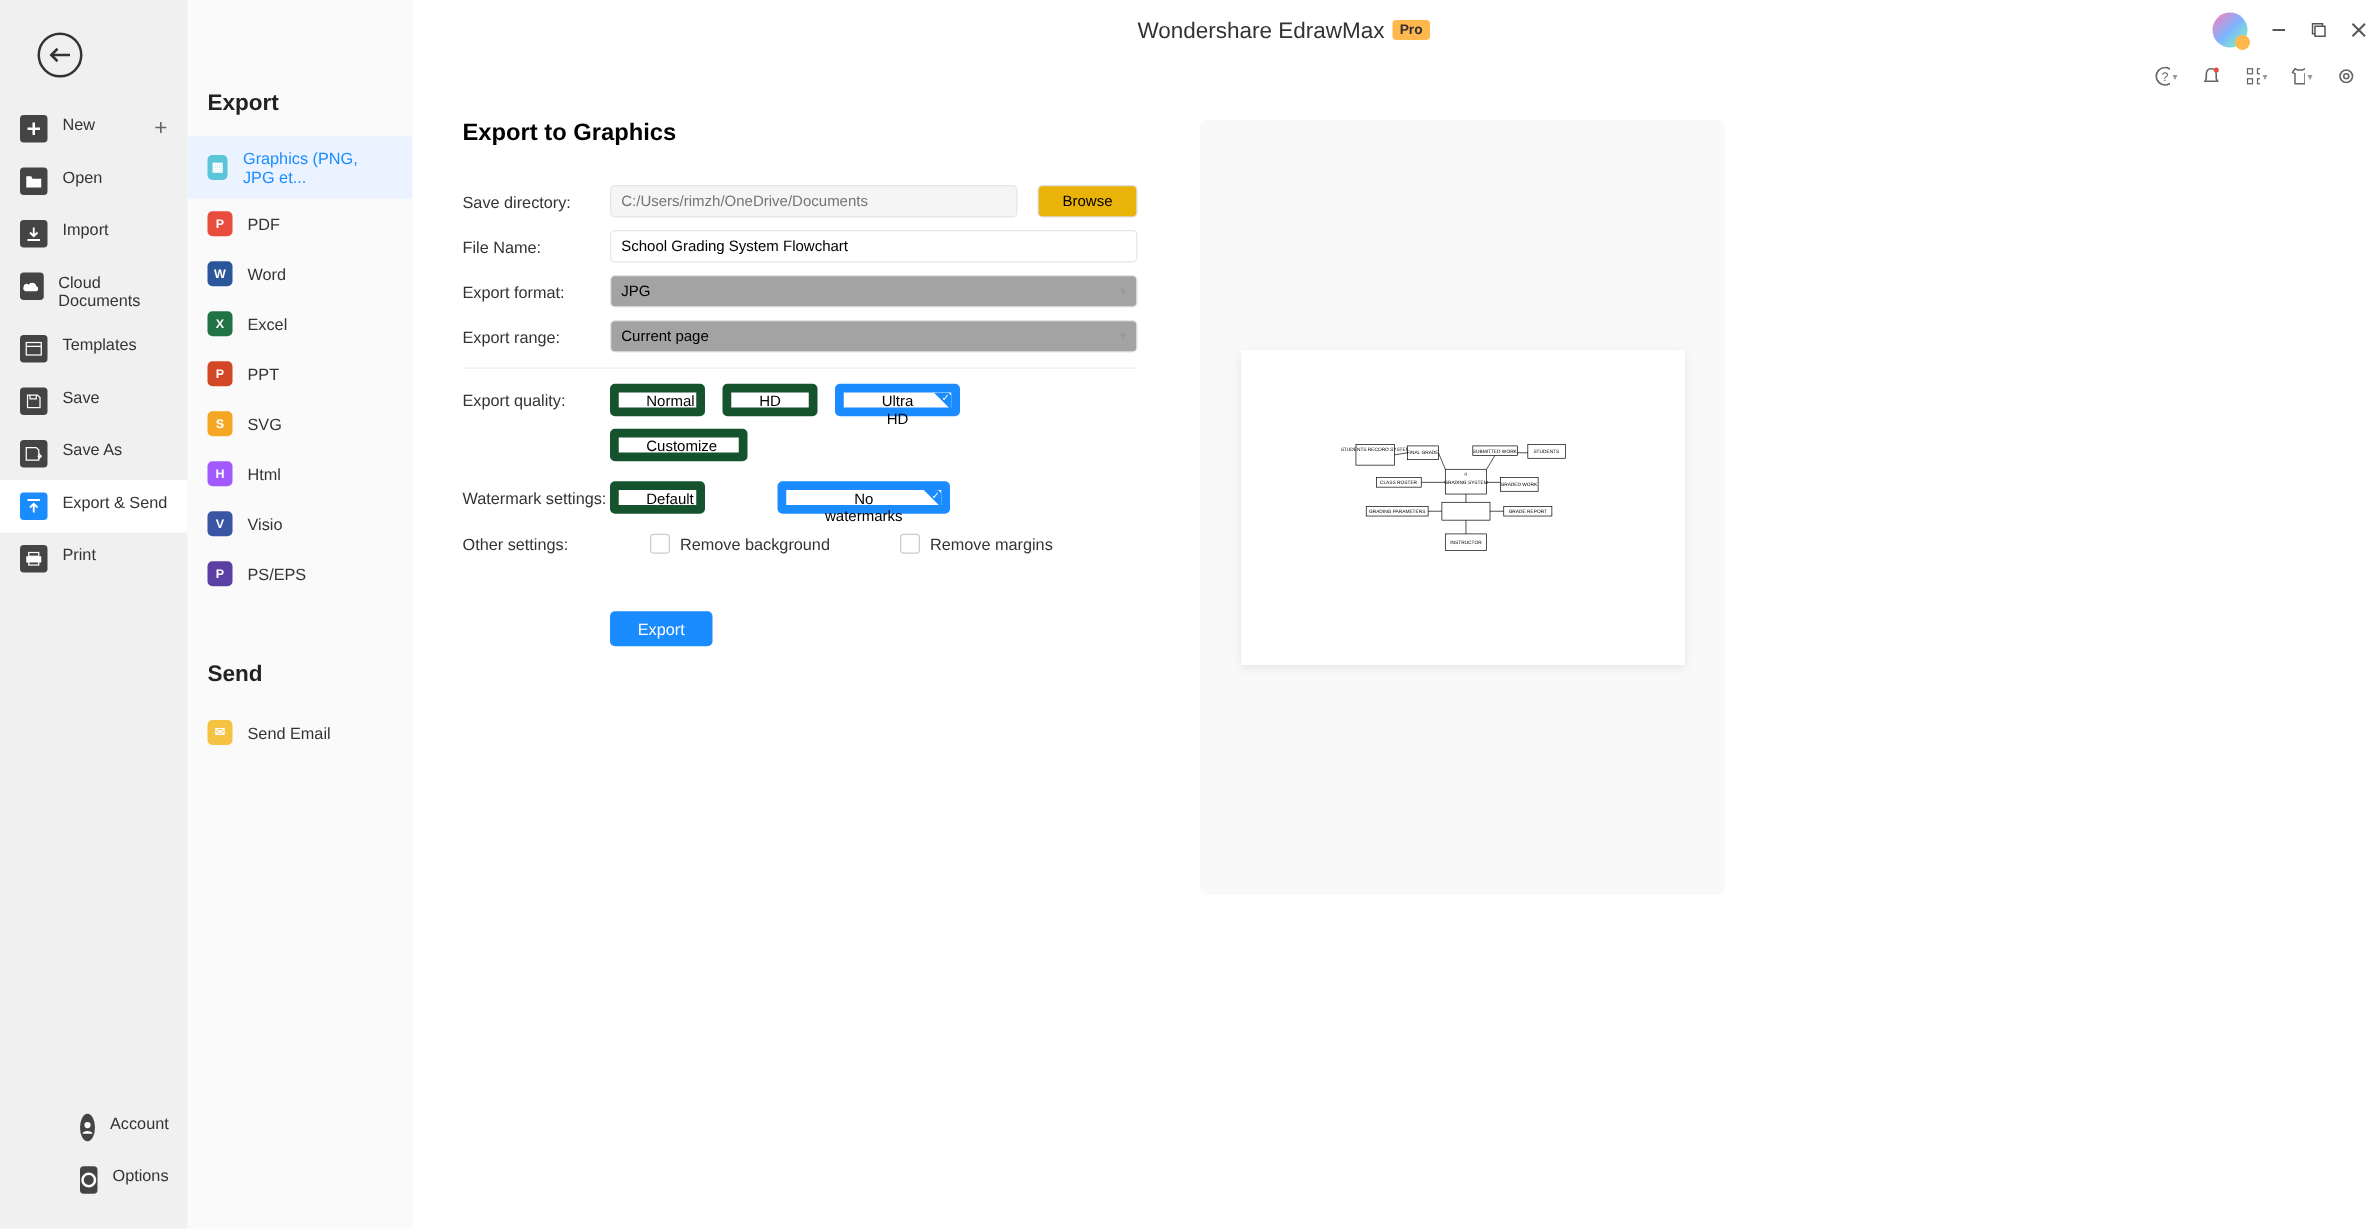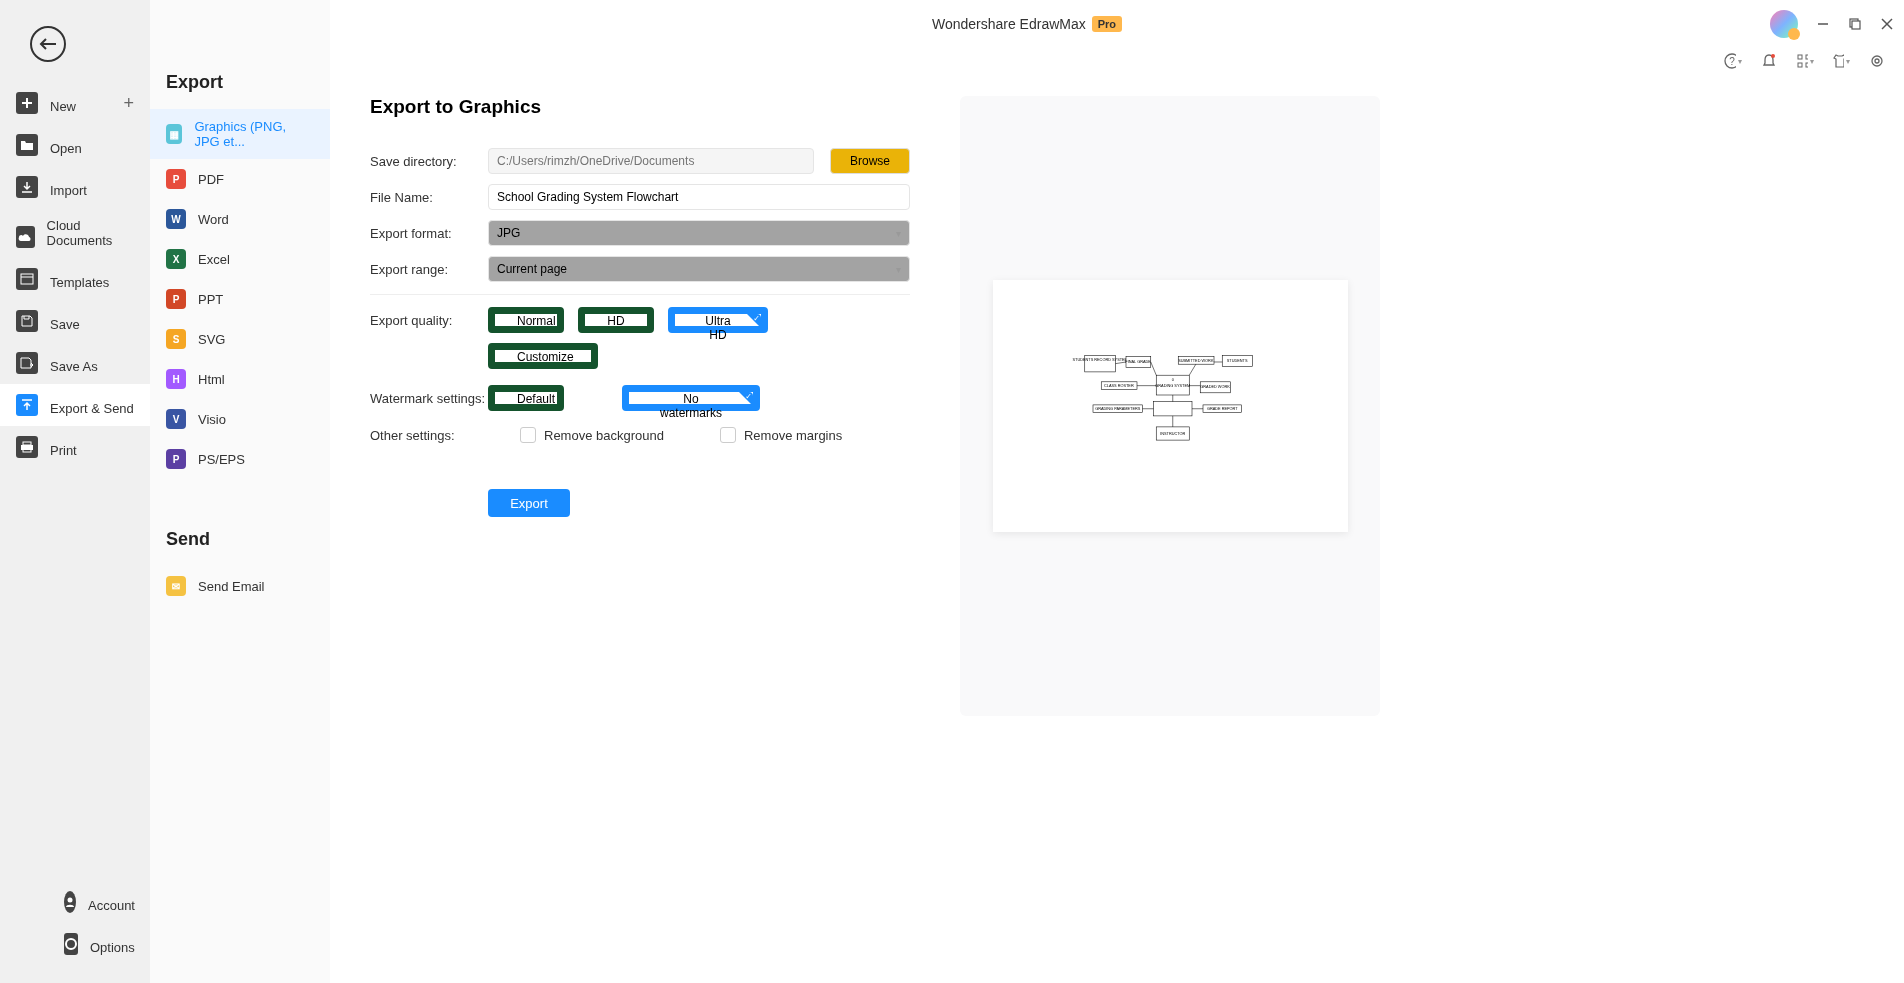--- a/index.html
+++ b/index.html
@@ -1,30 +1,30 @@
 <!DOCTYPE html>
 <html><head>
 <meta charset="utf-8">
 <style>
 * { margin: 0; padding: 0; box-sizing: border-box; font-family: -apple-system, BlinkMacSystemFont, "Segoe UI", Arial, sans-serif; }
 body { width: 1904px; height: 983px; background: #fff; overflow: hidden; position: relative; }
 .title-bar { position: absolute; top: 0; left: 150px; right: 0; height: 48px; display: flex; align-items: center; justify-content: center; }
-.title-text { font-size: 14px; color: #333; }
+.title-text { font-size: 18px; color: #333; }
 .pro-badge { background: #ffb84d; color: #333; font-size: 11px; font-weight: bold; padding: 2px 6px; border-radius: 3px; margin-left: 6px; }
 .window-controls { position: absolute; right: 10px; top: 10px; display: flex; gap: 18px; align-items: center; }
 .avatar { width: 28px; height: 28px; border-radius: 50%; background: linear-gradient(135deg,#ff7eb3,#7eb3ff,#7effb3); position: relative; }
 .avatar::after { content: ""; position: absolute; bottom: -2px; right: -2px; width: 12px; height: 12px; background: #ffb84d; border-radius: 50%; }
 .wc-icon { width: 14px; height: 14px; display: flex; align-items: center; justify-content: center; color: #555; cursor: pointer; }
 .toolbar-right { position: absolute; right: 18px; top: 52px; display: flex; gap: 18px; align-items: center; color: #666; }
 .tool-icon { width: 18px; height: 18px; display: flex; align-items: center; justify-content: center; cursor: pointer; }
 .dropdown-caret { font-size: 8px; margin-left: 2px; color: #999; }
 
 .sidebar-1 { position: absolute; left: 0; top: 0; width: 150px; height: 100%; background: #f0f0f0; display: flex; flex-direction: column; }
 .back-btn { width: 36px; height: 36px; border: 2px solid #333; border-radius: 50%; margin: 26px 0 20px 30px; display: flex; align-items: center; justify-content: center; cursor: pointer; }
-.nav-item { display: flex; align-items: flex-end; padding: 10px 16px; cursor: pointer; gap: 12px; }
+.nav-item { display: flex; align-items: flex-start; padding: 10px 16px; cursor: pointer; gap: 12px; }
 .nav-item.selected { background: #fff; }
 .nav-icon { width: 22px; height: 22px; background: #444; border-radius: 3px; display: flex; align-items: center; justify-content: center; }
 .nav-icon.export-icon { background: #1a8cff; }
 .nav-label { font-size: 13px; color: #333; }
 .nav-plus { margin-left: auto; color: #666; font-size: 18px; font-weight: 300; }
 .sidebar-bottom { margin-top: auto; margin-bottom: 18px; padding-left: 48px; }
 
 .sidebar-2 { position: absolute; left: 150px; top: 0; width: 180px; height: 100%; background: #fafafa; padding-top: 62px; }
 .section-title { font-size: 18px; font-weight: bold; color: #222; padding: 10px 16px 16px; }
 .format-item { display: flex; align-items: center; padding: 10px 16px; cursor: pointer; gap: 12px; }

